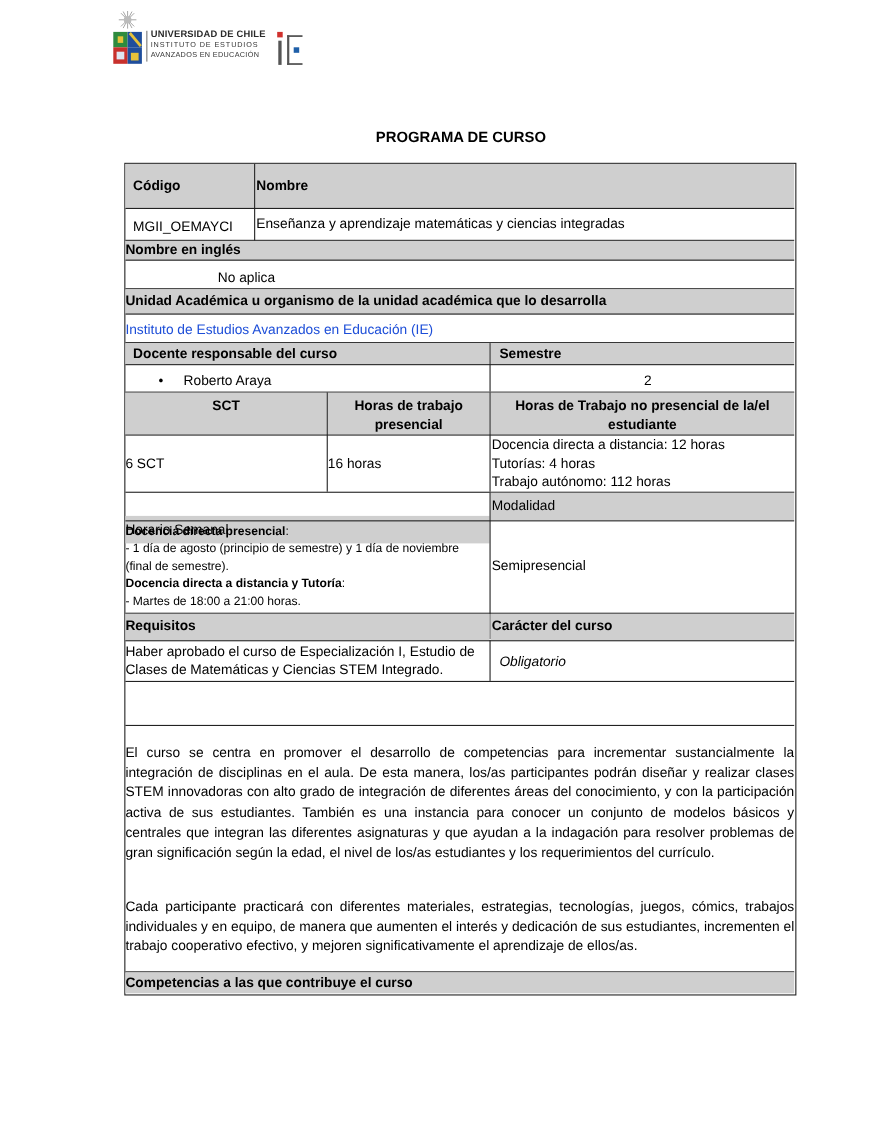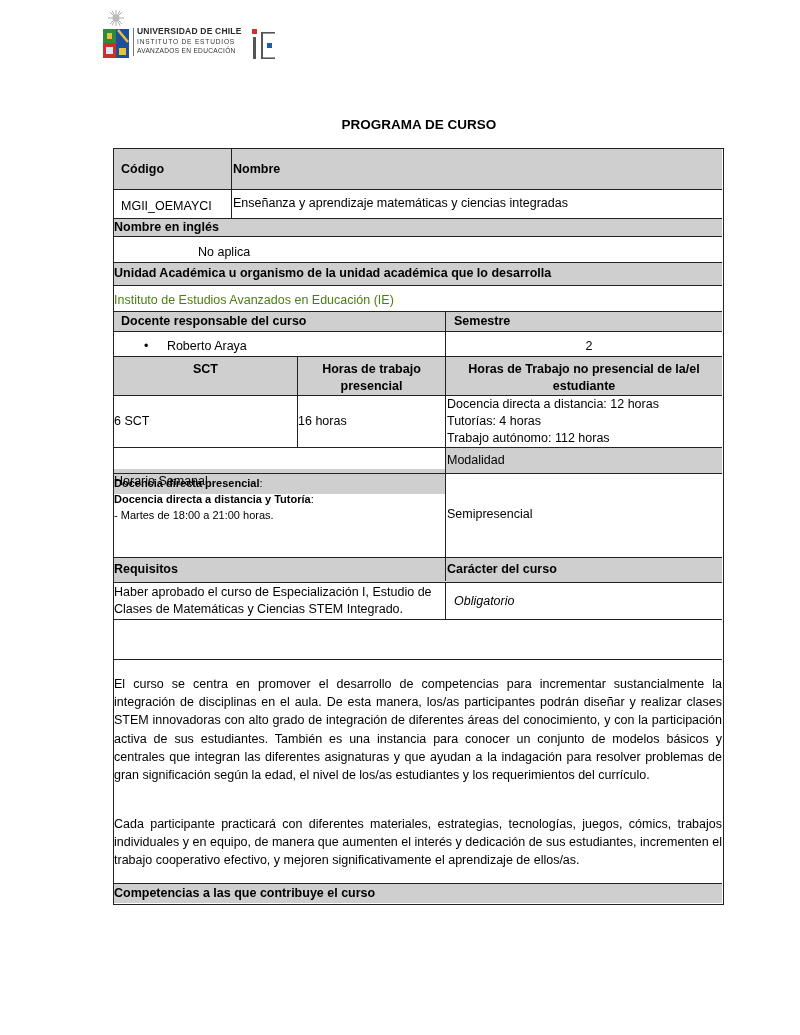--- a/index.html
+++ b/index.html
@@ -75,21 +75,21 @@
   <div class="cell" style="left:118px;top:41px;width:490px;height:29px;padding:5px 0 0 1px;">Enseñanza y aprendizaje matemáticas y ciencias integradas</div>
   <div class="hl" style="left:0;top:69px;width:608px;"></div>
 
   <div class="cell gray b" style="left:0;top:70px;width:608px;height:18px;padding:0 0 0 0;">Nombre en inglés</div>
   <div class="hl" style="left:0;top:87px;width:608px;"></div>
   <div class="cell" style="left:0;top:88px;width:608px;height:26px;padding:7px 0 0 84px;">No aplica</div>
   <div class="hl" style="left:0;top:113px;width:608px;"></div>
 
   <div class="cell gray b" style="left:0;top:114px;width:608px;height:23px;padding:2px 0 0 0;">Unidad Académica u organismo de la unidad académica que lo desarrolla</div>
   <div class="hl" style="left:0;top:136px;width:608px;"></div>
-  <div class="cell" style="left:0;top:137px;width:608px;height:25px;padding:6px 0 0 0;color:#4d7c0f;">Instituto de Estudios Avanzados en Educación (IE)</div>
+  <div class="cell" style="left:0;top:137px;width:608px;height:25px;padding:6px 0 0 0;color:#1d4ed8;">Instituto de Estudios Avanzados en Educación (IE)</div>
   <div class="hl" style="left:0;top:162px;width:608px;"></div>
 
   <div class="cell gray b" style="left:0;top:163px;width:331px;height:19px;padding:1px 0 0 7px;">Docente responsable del curso</div>
   <div class="cell gray b" style="left:332px;top:163px;width:276px;height:19px;padding:1px 0 0 8px;">Semestre</div>
   <div class="vl" style="left:331px;top:163px;height:44px;"></div>
   <div class="hl" style="left:0;top:182px;width:608px;"></div>
 
   <div class="cell" style="left:0;top:183px;width:331px;height:24px;padding:6px 0 0 30px;">
     <span>•</span>
     <span style="margin-left:15px;">Roberto Araya</span>
@@ -113,20 +113,21 @@
   </div>
   <div class="hl" style="left:0;top:298px;width:608px;"></div>
 
   <div class="cell gray" style="left:0;top:299px;width:331px;height:25px;padding:4px 0 0 0;margin-top:21px;">Horario Semanal</div>
   <div class="cell gray" style="left:332px;top:299px;width:276px;height:25px;padding:4px 0 0 1px;">Modalidad</div>
   <div class="vl" style="left:331px;top:299px;height:133px;"></div>
   <div class="hl" style="left:0;top:324px;width:608px;"></div>
 
   <div class="cell small" style="left:0;top:325px;width:331px;height:83px;padding:1px 4px 0 0;">
     <div><span class="b">Docencia directa presencial</span><span>:</span></div>
+    <div>- 1 día de agosto (principio de semestre) y 1 día de noviembre (final de semestre).</div>
     <div><span class="b">Docencia directa a distancia y Tutoría</span><span>:</span></div>
     <div>- Martes de 18:00 a 21:00 horas.</div>
   </div>
   <div class="cell" style="left:332px;top:325px;width:276px;height:83px;padding:32px 0 0 1px;">Semipresencial</div>
   <div class="hl" style="left:0;top:408px;width:608px;"></div>
 
   <div class="cell gray b" style="left:0;top:409px;width:331px;height:24px;padding:3px 0 0 0;">Requisitos</div>
   <div class="cell gray b" style="left:332px;top:409px;width:276px;height:24px;padding:3px 0 0 1px;">Carácter del curso</div>
   <div class="vl" style="left:331px;top:433px;height:37px;"></div>
   <div class="hl" style="left:0;top:433px;width:608px;"></div>

